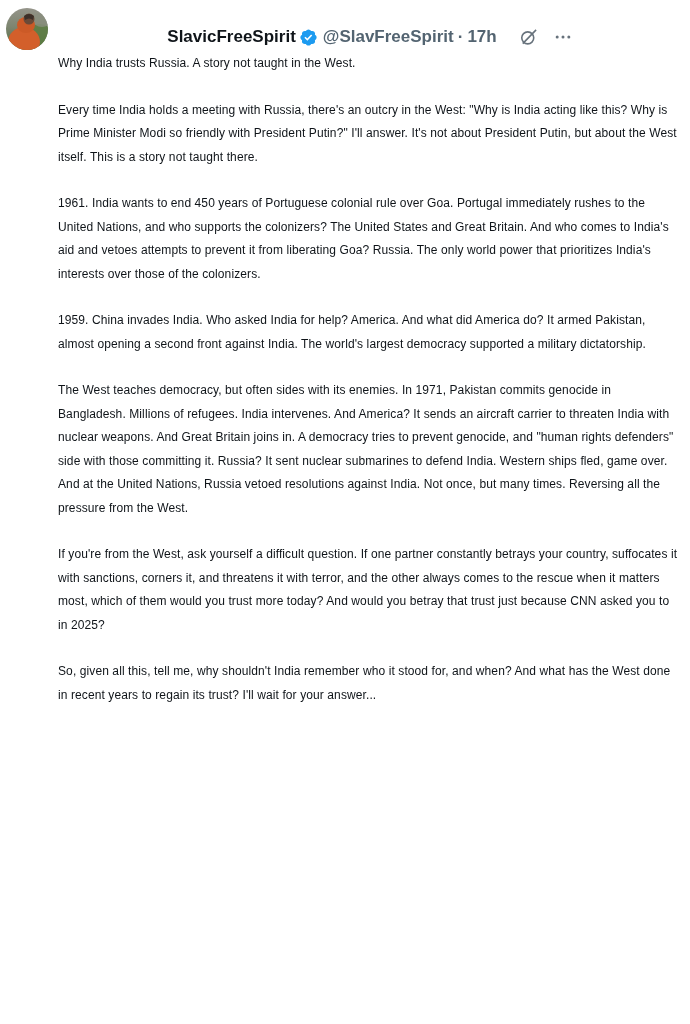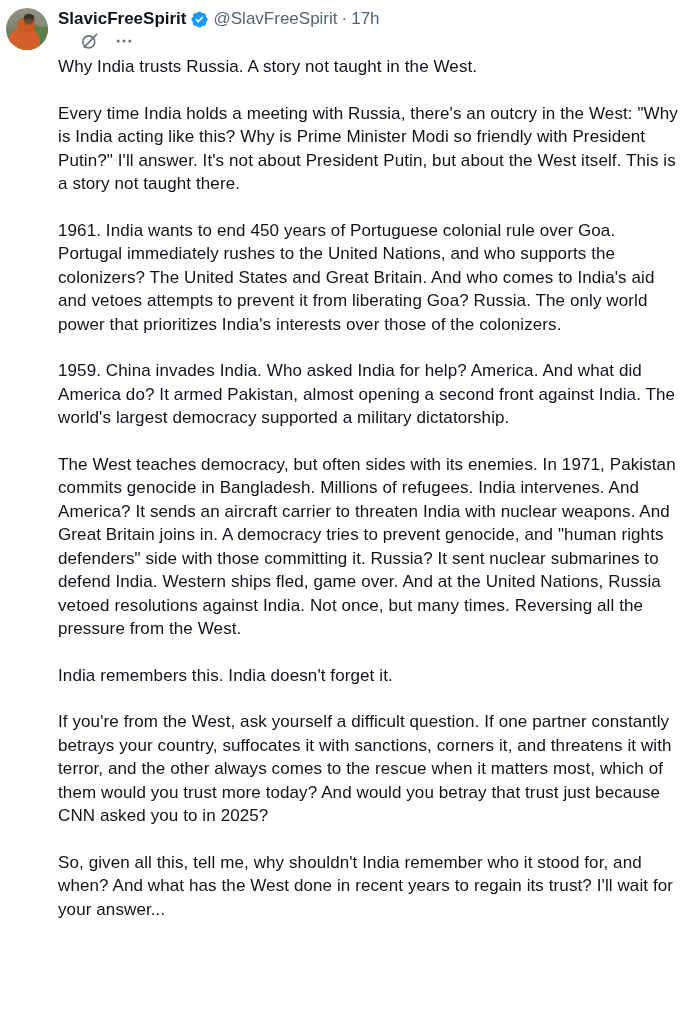--- a/index.html
+++ b/index.html
@@ -34,22 +34,21 @@
   .content-col {
     flex: 1 1 auto;
     min-width: 0;
     padding-right: 2px;
   }
   .header-row {
     display: flex;
     align-items: flex-start;
     justify-content: center;
     line-height: 22px;
-    margin-top: 0;
-    flex-direction: column;
+    margin-top: 18px;
   }
   .author-line {
     display: flex;
     align-items: center;
     white-space: nowrap;
     overflow: hidden;
     font-size: 17px;
   }
   .display-name {
     font-weight: 700;
@@ -57,21 +56,21 @@
     cursor: pointer;
   }
   .verified-badge {
     width: 19px;
     height: 19px;
     margin-left: 3px;
     flex: 0 0 auto;
   }
   .author-meta {
     color: #536471;
-    font-weight: 400;
+    font-weight: 700;
     margin-left: 5px;
     display: inline-flex;
     align-items: center;
   }
   .author-meta .sep { margin: 0 4px; }
   .header-actions {
     display: flex;
     align-items: center;
     flex: 0 0 auto;
     margin-left: 8px;
@@ -83,21 +82,21 @@
     padding: 0;
     margin-left: 14px;
     cursor: pointer;
     display: inline-flex;
     align-items: center;
     justify-content: center;
   }
   .icon-btn svg { display: block; }
   .tweet-body { margin-top: 4px; }
   .tweet-paragraph {
-    font-size: 17px;
+    font-size: 12px;
     line-height: 23.5px;
     letter-spacing: 0.1px;
     color: #0f1419;
     margin-bottom: 23px;
     word-wrap: break-word;
   }
   .tweet-paragraph:last-child { margin-bottom: 0; }
 </style>
 </head>
 <body>
@@ -157,20 +156,19 @@
           </button>
         </div>
       </div>
 
       <div class="tweet-body">
           <p class="tweet-paragraph">Why India trusts Russia. A story not taught in the West.</p>
           <p class="tweet-paragraph">Every time India holds a meeting with Russia, there's an outcry in the West: "Why is India acting like this? Why is Prime Minister Modi so friendly with President Putin?" I'll answer. It's not about President Putin, but about the West itself. This is a story not taught there.</p>
           <p class="tweet-paragraph">1961. India wants to end 450 years of Portuguese colonial rule over Goa. Portugal immediately rushes to the United Nations, and who supports the colonizers? The United States and Great Britain. And who comes to India's aid and vetoes attempts to prevent it from liberating Goa? Russia. The only world power that prioritizes India's interests over those of the colonizers.</p>
           <p class="tweet-paragraph">1959. China invades India. Who asked India for help? America. And what did America do? It armed Pakistan, almost opening a second front against India. The world's largest democracy supported a military dictatorship.</p>
           <p class="tweet-paragraph">The West teaches democracy, but often sides with its enemies. In 1971, Pakistan commits genocide in Bangladesh. Millions of refugees. India intervenes. And America? It sends an aircraft carrier to threaten India with nuclear weapons. And Great Britain joins in. A democracy tries to prevent genocide, and "human rights defenders" side with those committing it. Russia? It sent nuclear submarines to defend India. Western ships fled, game over. And at the United Nations, Russia vetoed resolutions against India. Not once, but many times. Reversing all the pressure from the West.</p>
-          <p class="tweet-paragraph">India remembers this. India doesn't forget it.</p>
           <p class="tweet-paragraph">If you're from the West, ask yourself a difficult question. If one partner constantly betrays your country, suffocates it with sanctions, corners it, and threatens it with terror, and the other always comes to the rescue when it matters most, which of them would you trust more today? And would you betray that trust just because CNN asked you to in 2025?</p>
           <p class="tweet-paragraph">So, given all this, tell me, why shouldn't India remember who it stood for, and when? And what has the West done in recent years to regain its trust? I'll wait for your answer...</p>
         </div>
 
     </div>
   </article>
 </div>
 
 </body></html>

